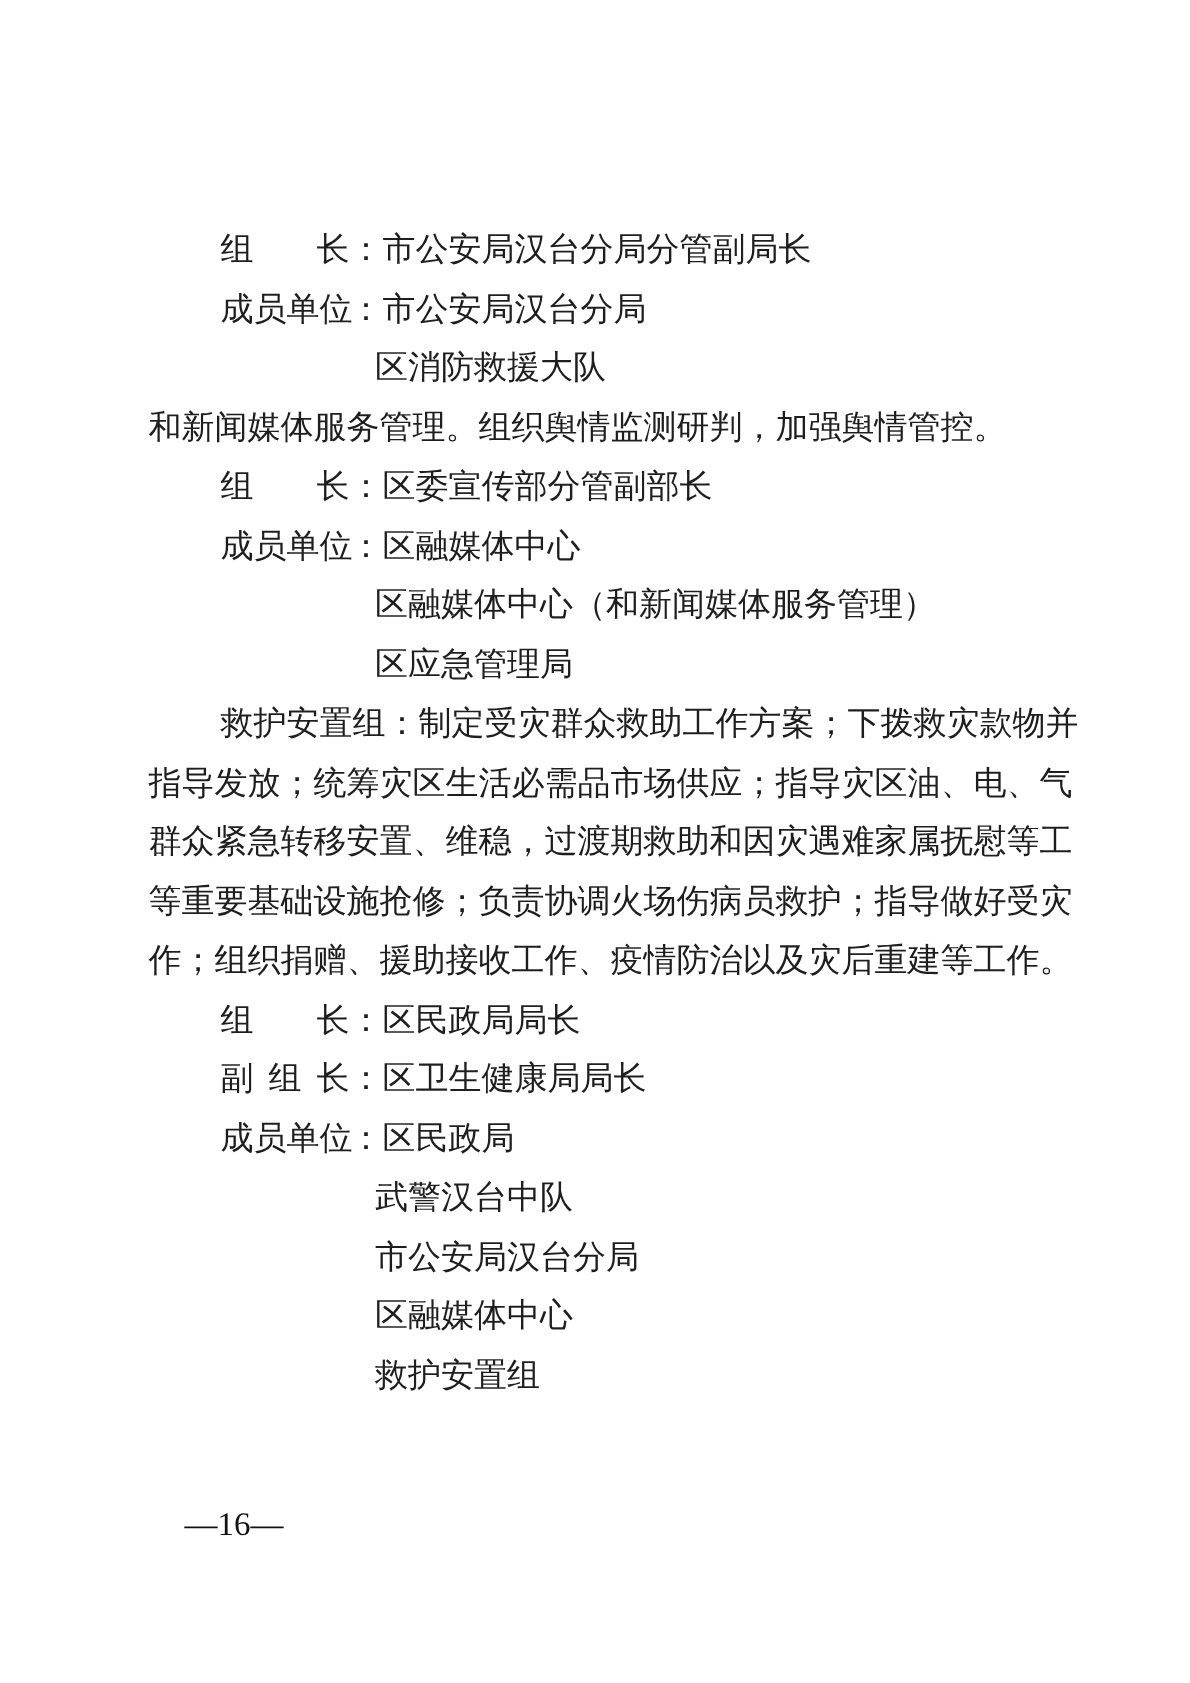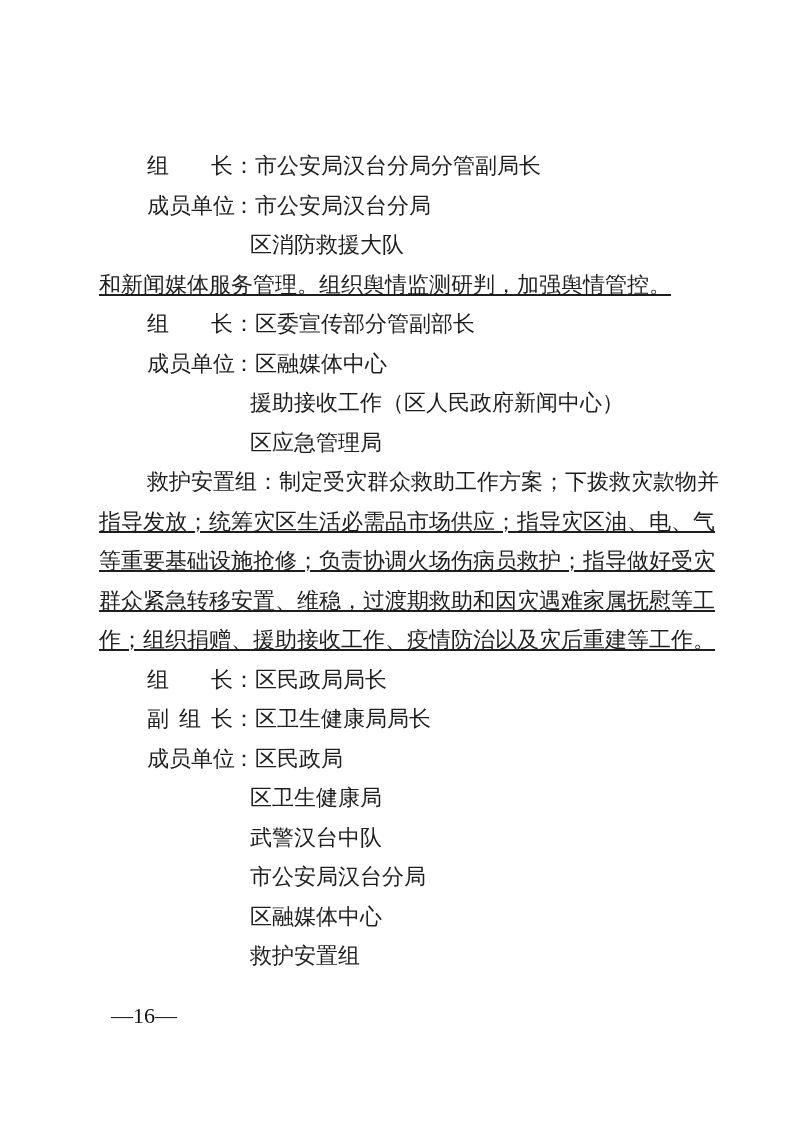--- a/index.html
+++ b/index.html
@@ -25,30 +25,30 @@
   }
   .line{
     height:39.5px;
     white-space:nowrap;
   }
   
   .line.leader, .line.pfirst{ padding-left:48px; }
   
   .line.member{ padding-left:151px; }
   
-  .line.pbody{ padding-left:0;text-decoration:underline; }
+  .line.pbody{ padding-left:0; }
   .label{
     display:inline-flex;
     justify-content:space-between;
     width:86px;
     vertical-align:top;
   }
   .pagenum{
     position:absolute;
-    left:111px;top:1000px;
+    left:123px;top:1000px;
     font-size:22px;
     line-height:32px;
     color:#111111;
     letter-spacing:0px;
   }
 </style>
 </head>
 <body>
 
 <div class="page">
@@ -68,42 +68,41 @@
       <div class="line leader"><span class="label">
           <span>组</span>
           <span>长</span>
         </span><span>：</span><span>区委宣传部分管副部长</span></div>
       <div class="line leader"><span class="label">
           <span>成</span>
           <span>员</span>
           <span>单</span>
           <span>位</span>
         </span><span>：</span><span>区融媒体中心</span></div>
-      <div class="line member">援助接收工作（区人民政府新闻中心）</div>
+      <div class="line member">区融媒体中心（和新闻媒体服务管理）</div>
       <div class="line member">区应急管理局</div>
       <div class="line pfirst">救护安置组：制定受灾群众救助工作方案；下拨救灾款物并</div>
       <div class="line pbody">指导发放；统筹灾区生活必需品市场供应；指导灾区油、电、气</div>
+      <div class="line pbody">群众紧急转移安置、维稳，过渡期救助和因灾遇难家属抚慰等工</div>
       <div class="line pbody">等重要基础设施抢修；负责协调火场伤病员救护；指导做好受灾</div>
-      <div class="line pbody">群众紧急转移安置、维稳，过渡期救助和因灾遇难家属抚慰等工</div>
       <div class="line pbody">作；组织捐赠、援助接收工作、疫情防治以及灾后重建等工作。</div>
       <div class="line leader"><span class="label">
           <span>组</span>
           <span>长</span>
         </span><span>：</span><span>区民政局局长</span></div>
       <div class="line leader"><span class="label">
           <span>副</span>
           <span>组</span>
           <span>长</span>
         </span><span>：</span><span>区卫生健康局局长</span></div>
       <div class="line leader"><span class="label">
           <span>成</span>
           <span>员</span>
           <span>单</span>
           <span>位</span>
         </span><span>：</span><span>区民政局</span></div>
-      <div class="line member">区卫生健康局</div>
       <div class="line member">武警汉台中队</div>
       <div class="line member">市公安局汉台分局</div>
       <div class="line member">区融媒体中心</div>
       <div class="line member">救护安置组</div>
     </div>
   <div class="pagenum">—16—</div>
 </div>
 
 </body></html>

